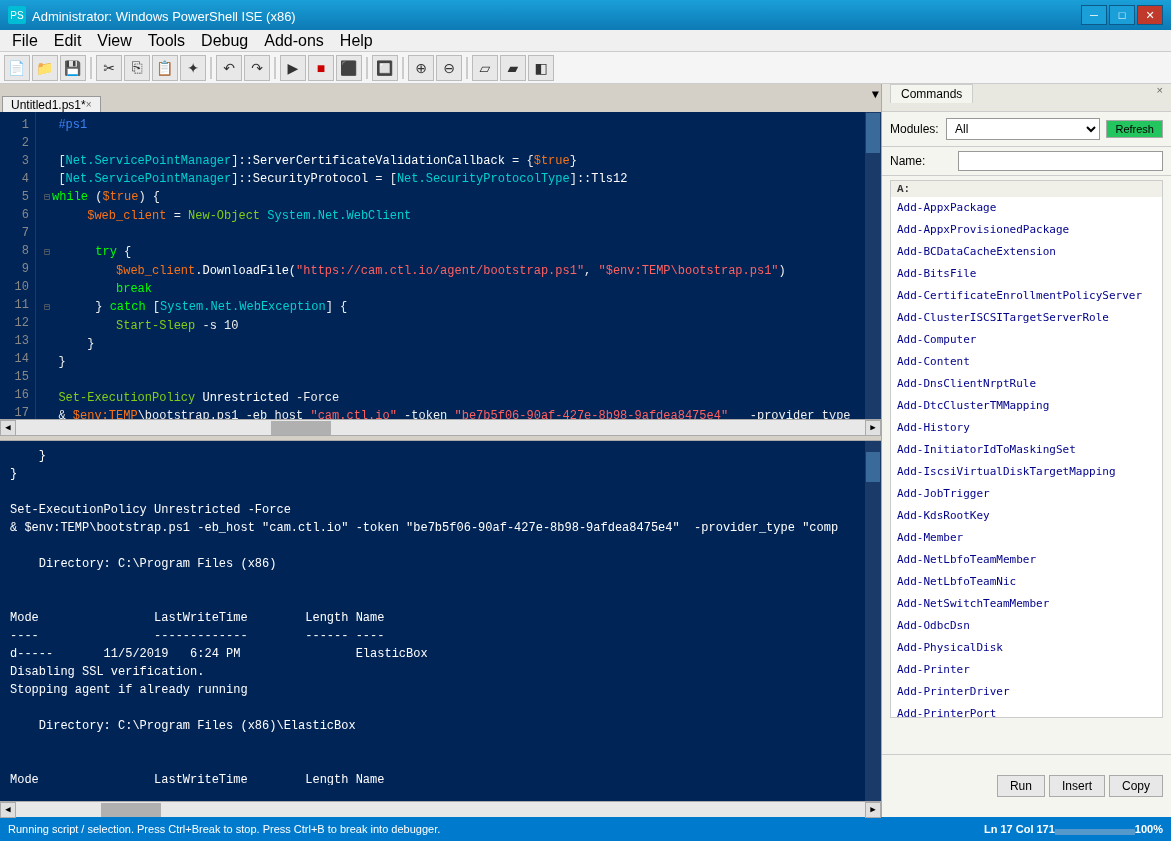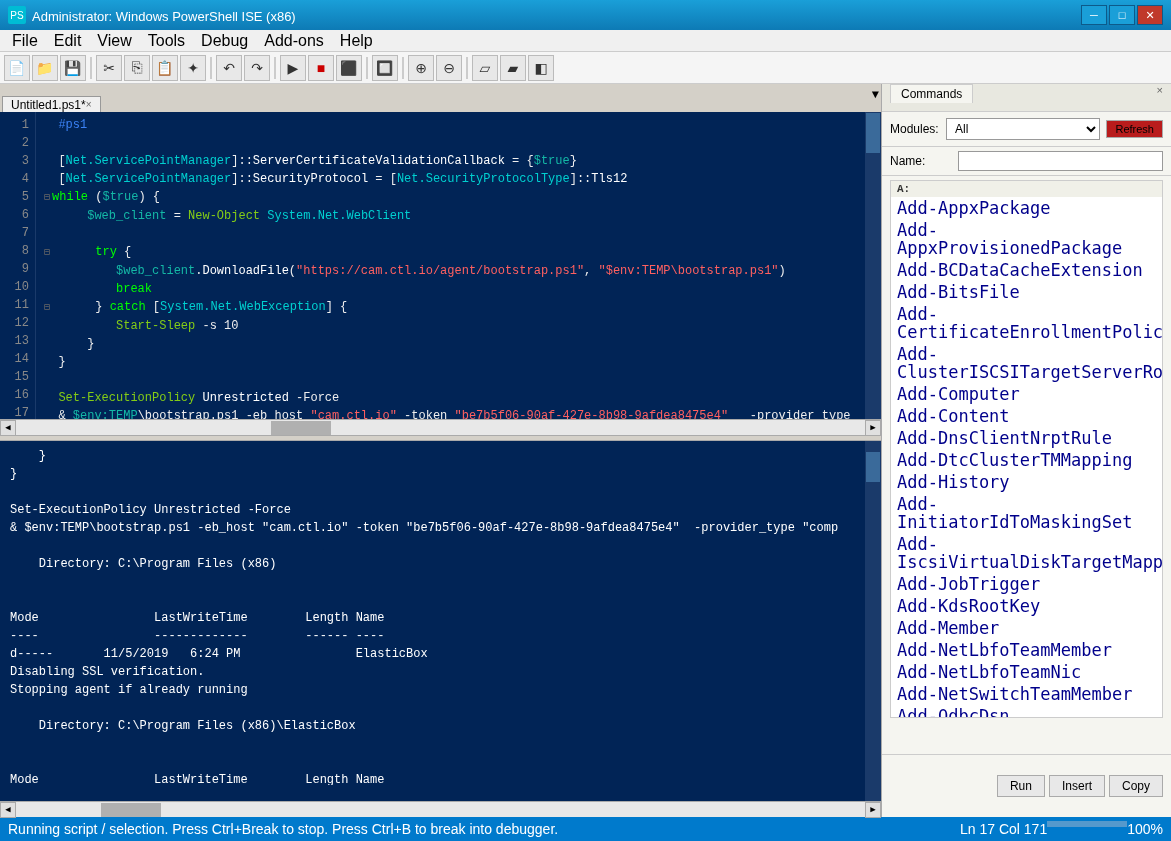--- a/index.html
+++ b/index.html
@@ -121,21 +121,21 @@
     .script-scrollbar-thumb { width: 14px; height: 40px; background: #3a6a9a; margin: 1px; }
 
     
     .collapse-icon { color: #666; margin-right: 2px; font-size: 10px; }
 
     
     .kw-green { color: #00ff00; }
     .kw-cyan { color: #00d0d0; }
     .kw-white { color: #ffffff; }
     .kw-string { color: #ff6060; }
-    .kw-variable { color: #14b8a6; }
+    .kw-variable { color: #f97316; }
     .kw-gray { color: #3b82f6; }
     .kw-blue { color: #84cc16; }
 
     
     .split-handle {
       height: 6px;
       background: #d4d0c8;
       cursor: row-resize;
       border-top: 1px solid #aaa;
       border-bottom: 1px solid #aaa;
@@ -215,21 +215,21 @@
     .modules-select {
       flex: 1;
       height: 22px;
       border: 1px solid #999;
       background: white;
       font-size: 12px;
       padding: 0 4px;
     }
     .refresh-btn {
       padding: 2px 8px;
-      background: #b91c1c;
+      background: #22c55e;
       border: 1px solid #aaa;
       cursor: pointer;
       font-size: 11px;
       font-family: 'Segoe UI', Arial, sans-serif;
     }
 
     .commands-name {
       display: flex;
       align-items: center;
       padding: 4px 8px;
@@ -252,21 +252,21 @@
       overflow-y: scroll;
       background: white;
       border: 1px solid #ccc;
       margin: 4px 8px;
     }
     .cmd-item {
       padding: 2px 6px;
       line-height: 18px;
       cursor: pointer;
       font-family: 'Consolas', monospace;
-      font-size: 17px;
+      font-size: 11px;
       color: #00008b;
     }
     .cmd-section-header { padding: 2px 6px; font-weight: bold; font-size: 11px; color: #333; background: #f0f0e8; }
 
     .commands-buttons {
       display: flex;
       justify-content: flex-end;
       padding: 20px 8px;
       gap: 4px;
       border-top: 1px solid #ccc;
@@ -283,27 +283,28 @@
 
     
     .status-bar {
       height: 24px;
       background: #007acc;
       color: white;
       display: flex;
       align-items: center;
       padding: 0 8px;
       font-family: 'Segoe UI', Arial, sans-serif;
-      font-size: 14px;
+      font-size: 11px;
       gap: 8px;
     }
     .status-right {
       margin-left: auto;
       display: flex;
-      align-items: flex-start;
+      align-items: flex-end;
+      font-weight: bold;
     }
     .zoom-slider { width: 80px; height: 6px; background: #5599cc; }
 
     
     .commands-list::-webkit-scrollbar { width: 14px; }
     .commands-list::-webkit-scrollbar-track { background: #e8e8e8; }
     .commands-list::-webkit-scrollbar-thumb { background: #b0b0b0; }
   </style>
 </head>
 <body>

